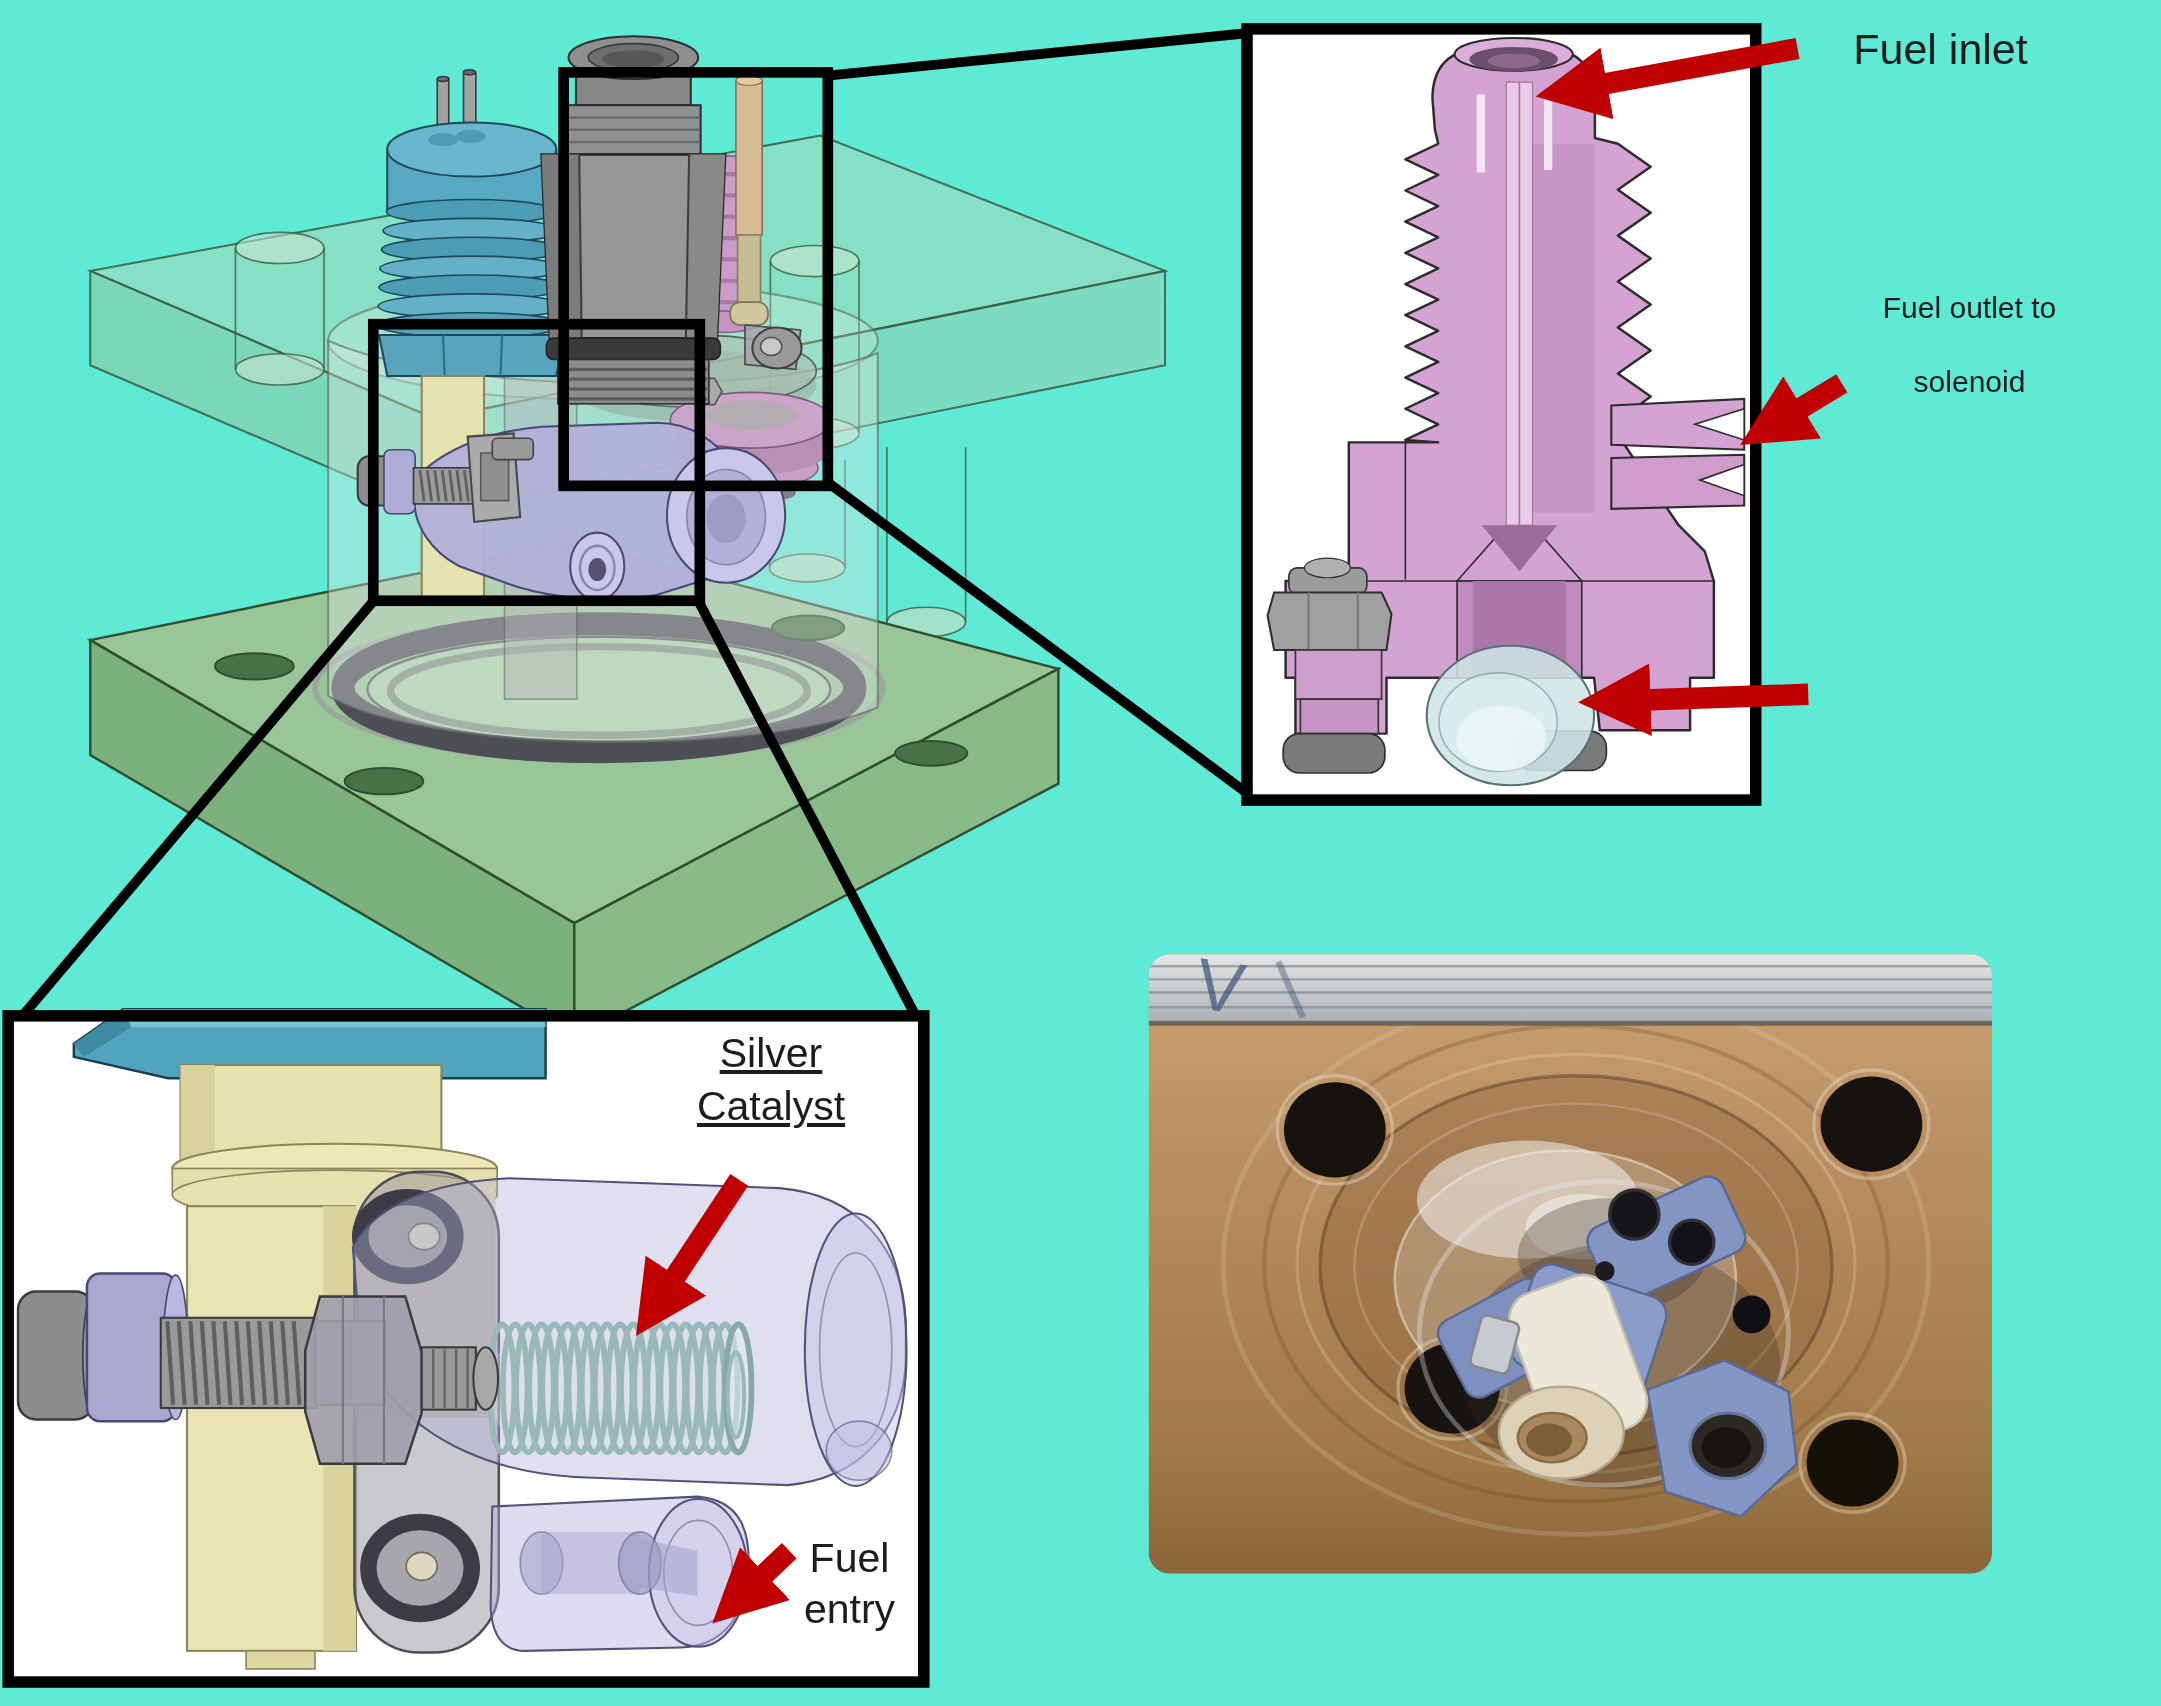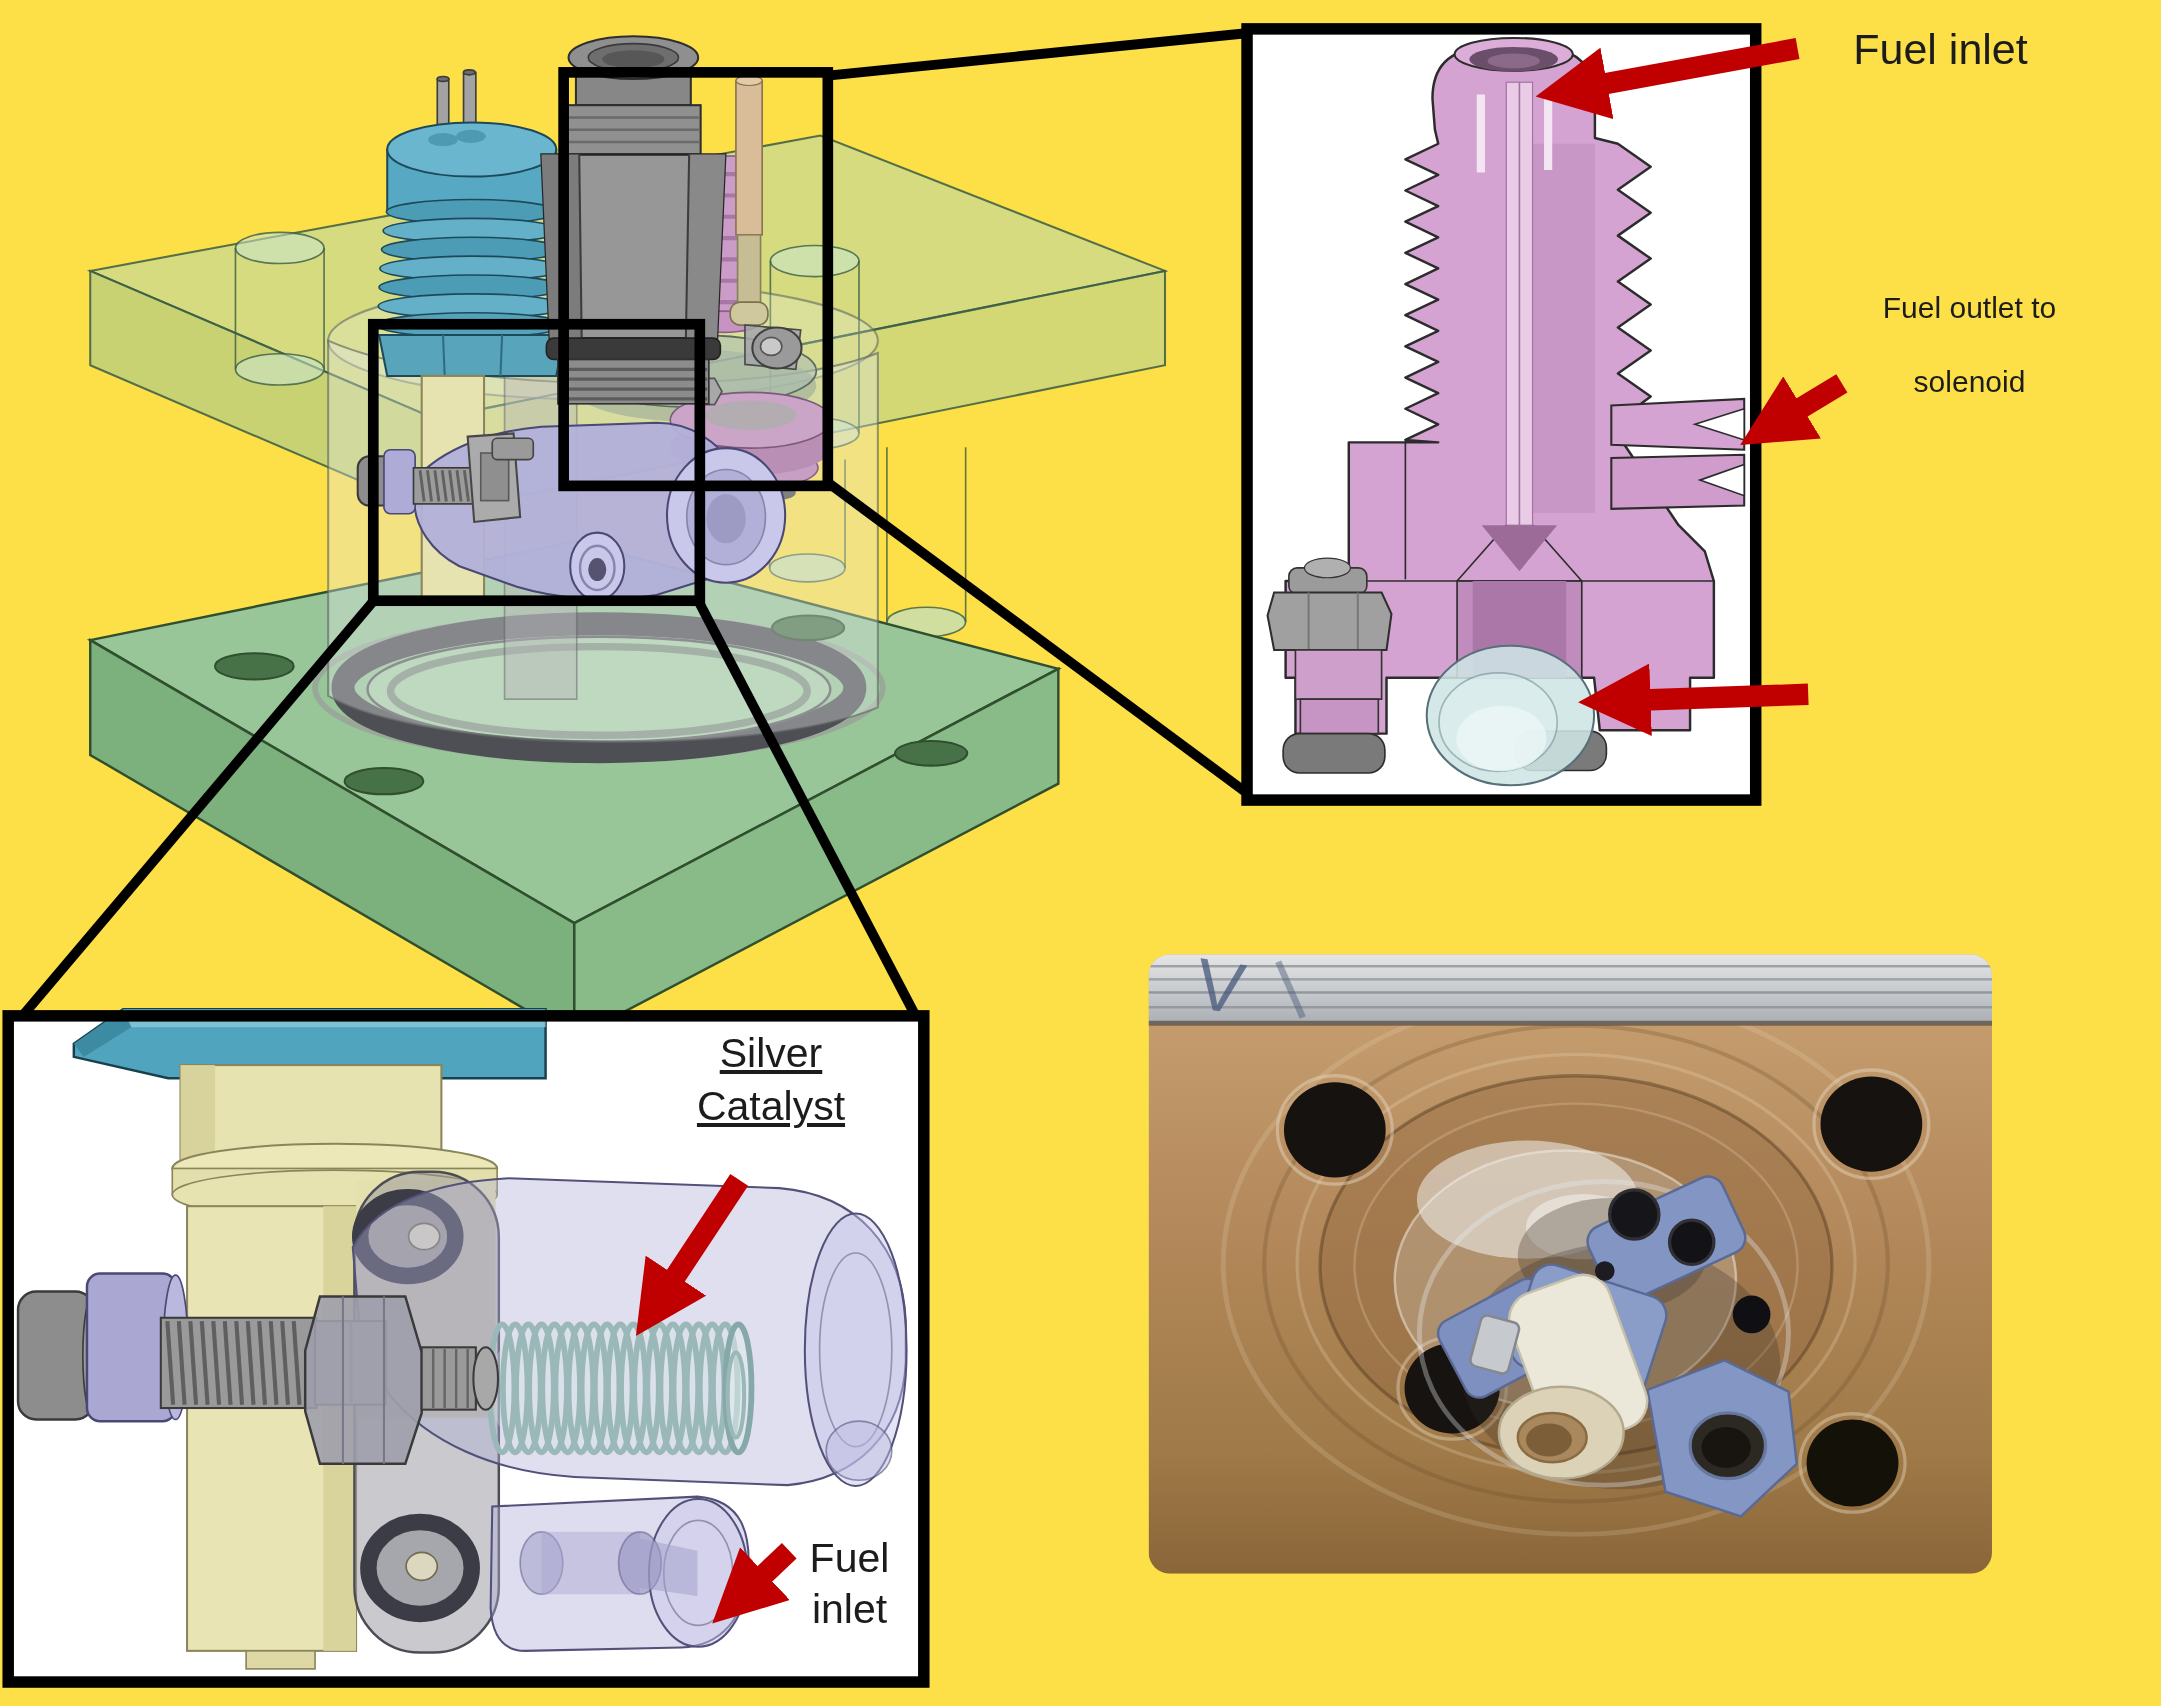--- a/index.html
+++ b/index.html
@@ -1,16 +1,16 @@
 <!DOCTYPE html>
 <html style="font-size:13px"><head>
 <meta charset="utf-8">
 <style>
   html,body{margin:0;padding:0;background:#ffffff;}
-  #canvas{position:relative;width:2161px;height:1706px;background:#fde047;overflow:hidden;
+  #canvas{position:relative;width:2161px;height:1706px;background:#5eead4;overflow:hidden;
           font-family:"Liberation Sans",sans-serif;}
   svg{position:absolute;left:0;top:0;}
   .label{position:absolute;color:#1c1c1c;text-align:center;
          font-family:"Liberation Sans",sans-serif;}
   .ln{display:block;}
   .l-inlet{left:1793px;top:23px;width:295px;font-size:43px;line-height:53px;}
   .l-outlet{left:1789px;top:271px;width:361px;font-size:30px;line-height:74px;}
   .l-membrane{left:1818px;top:609px;width:328px;font-size:41px;line-height:72px;}
   .l-catalyst{left:648px;top:1027px;width:246px;font-size:41px;line-height:53px;text-decoration:underline;}
   .l-entry{left:743px;top:1533px;width:213px;font-size:41px;line-height:51px;}
@@ -459,17 +459,17 @@
 <div class="label l-outlet">
   <span class="ln">Fuel outlet to</span>
   <span class="ln">solenoid</span>
 </div>
 <div class="label l-catalyst">
   <span class="ln">Silver</span>
   <span class="ln">Catalyst</span>
 </div>
 <div class="label l-entry">
   <span class="ln">Fuel</span>
-  <span class="ln">inlet</span>
+  <span class="ln">entry</span>
 </div>
 <div class="vmark">V</div>
 </div>
 
 
 </body></html>

